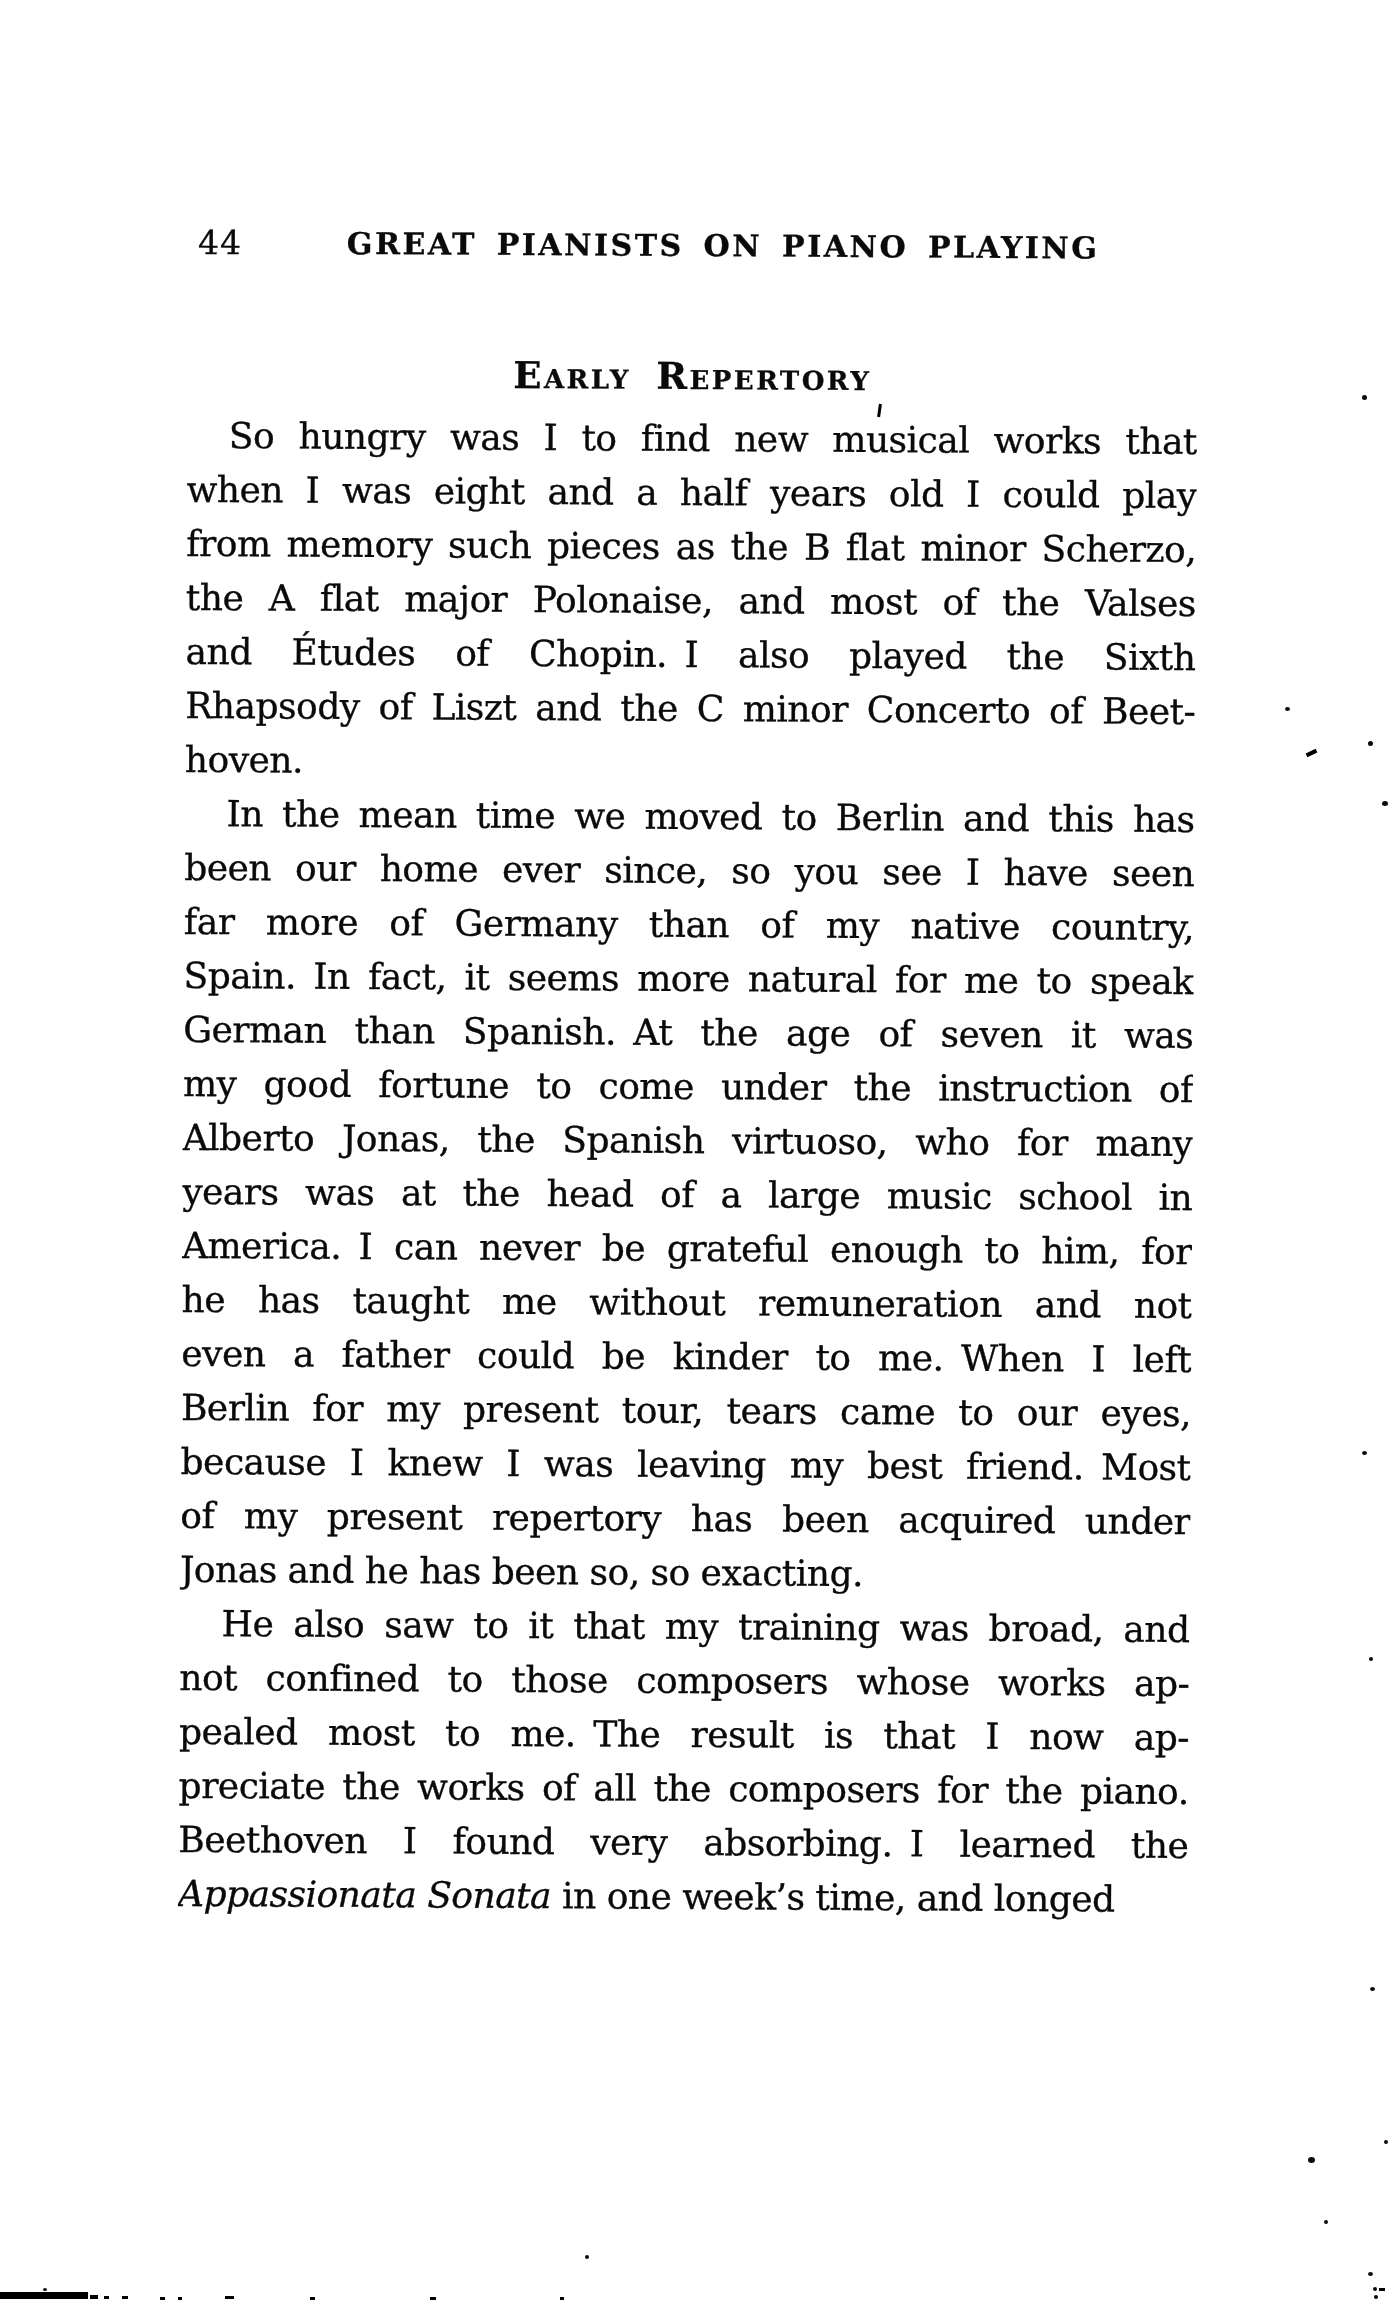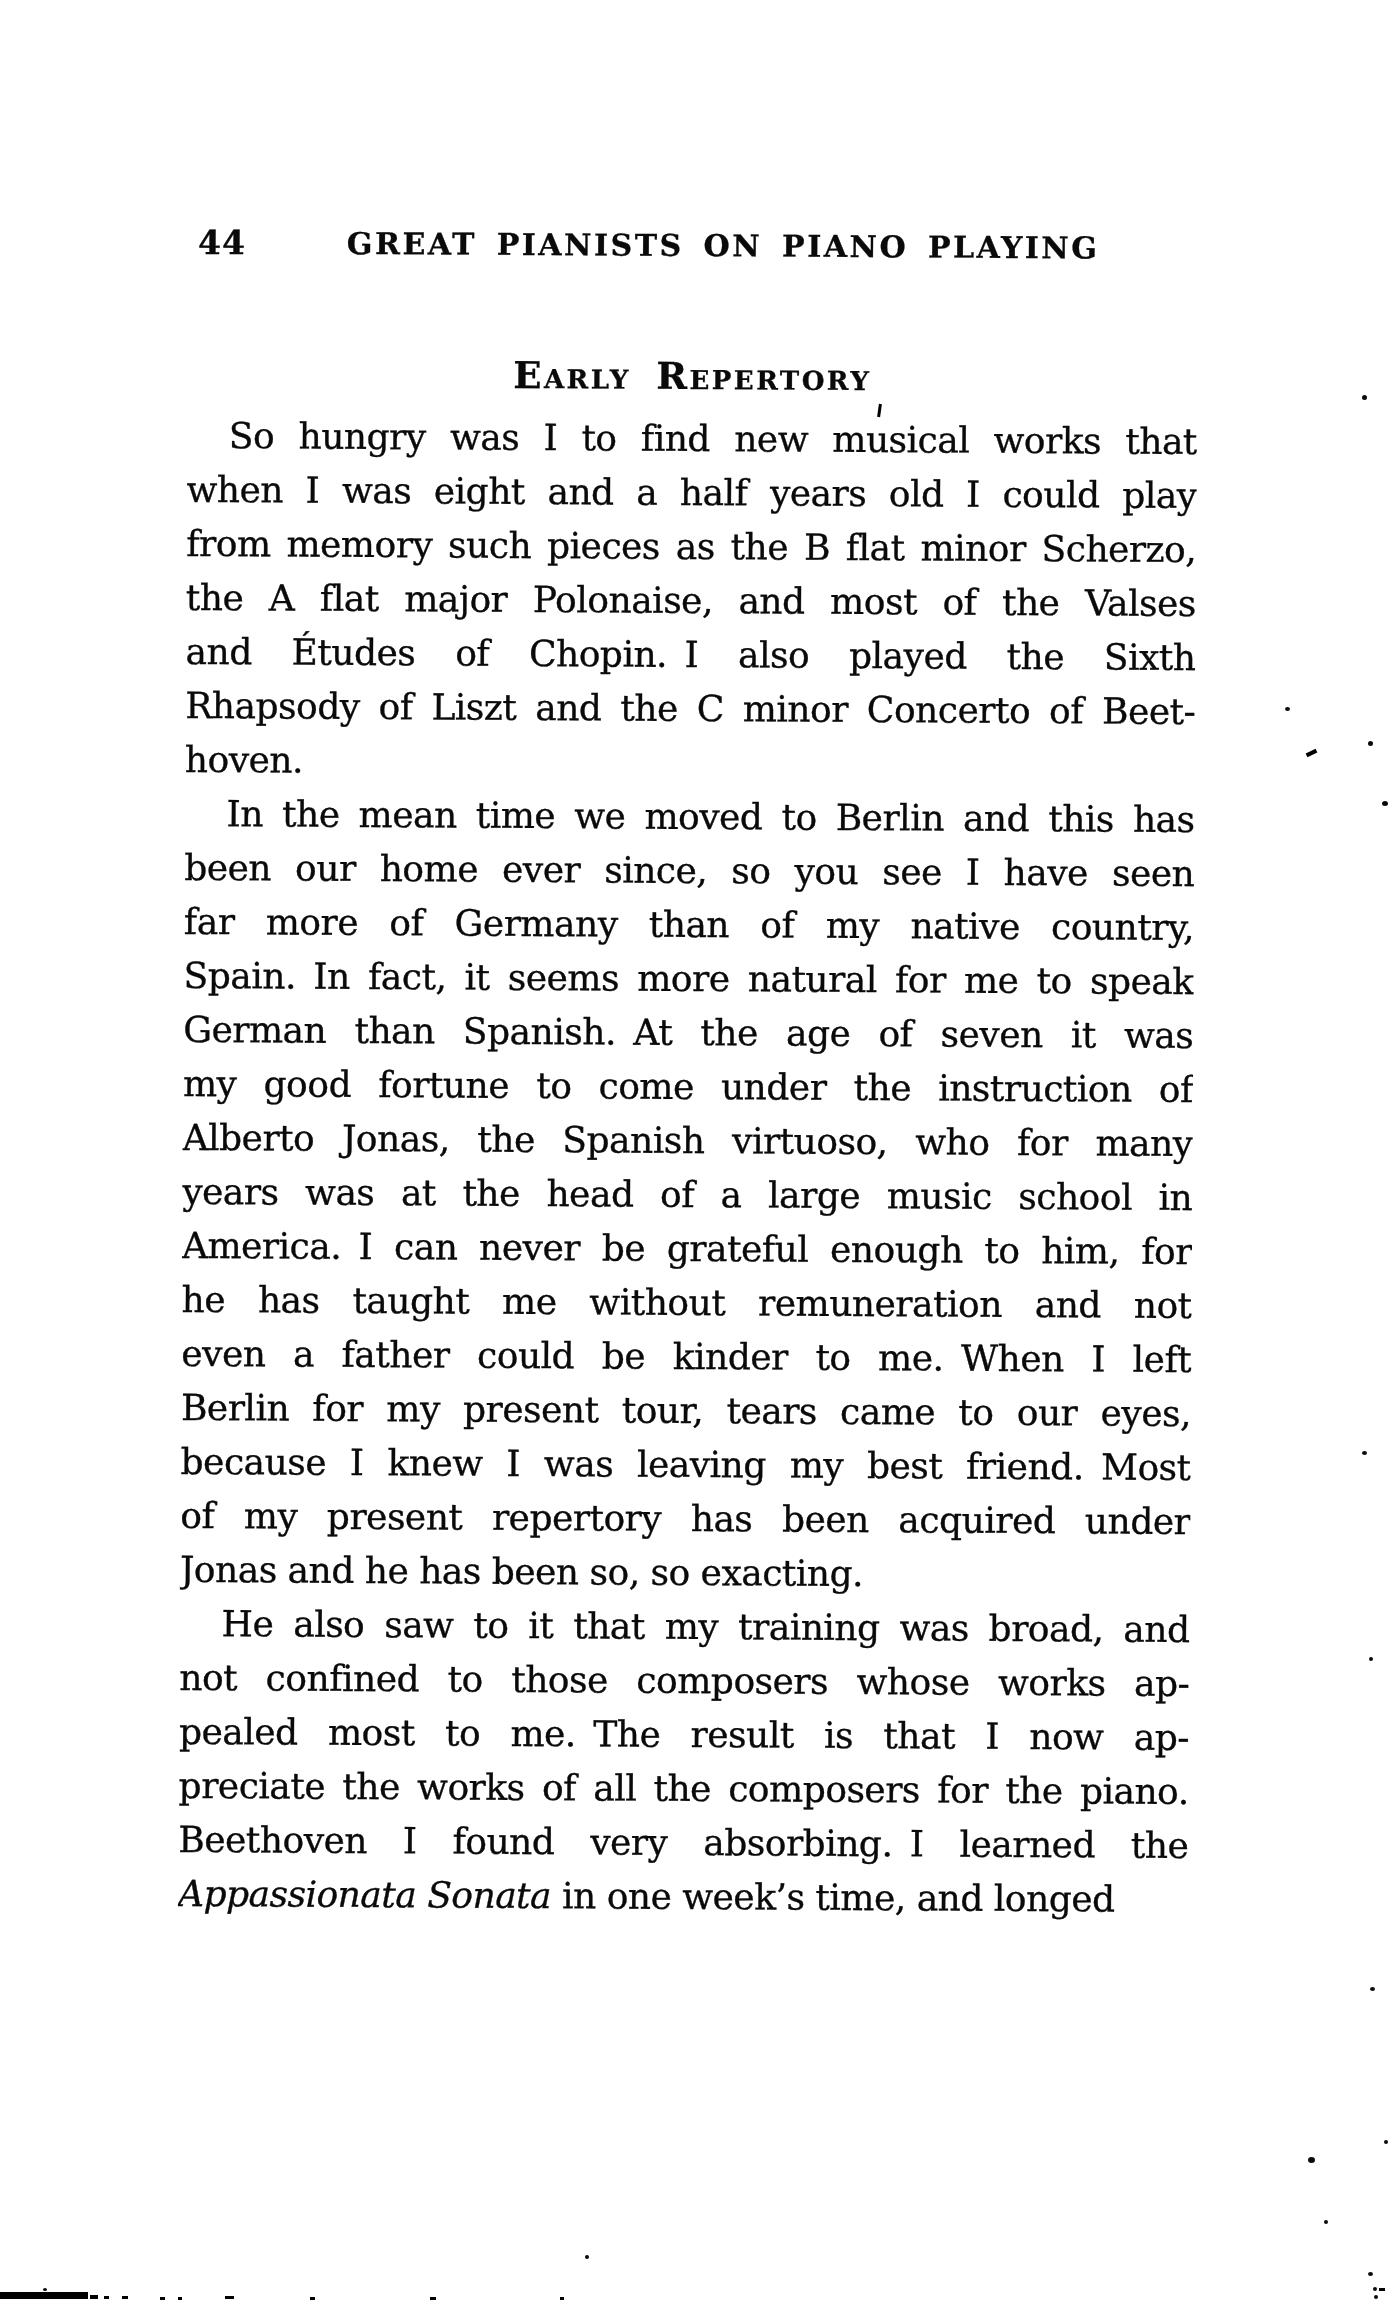--- a/index.html
+++ b/index.html
@@ -28,21 +28,21 @@
     left: 188px;
     top: 226px;
     width: 1010px;
     height: 46px;
   }
   .page-number {
     position: absolute;
     left: 10px;
     top: 0px;
     font-size: 33px;
-    font-weight: bold;
+    font-weight: normal;
     letter-spacing: 1px;
     -webkit-text-stroke: 0.3px #0a0a0a;
   }
   .running-title {
     position: absolute;
     left: 50%;
     top: 2px;
     transform: translateX(-46%);
     font-size: 30px;
     font-weight: bold;

